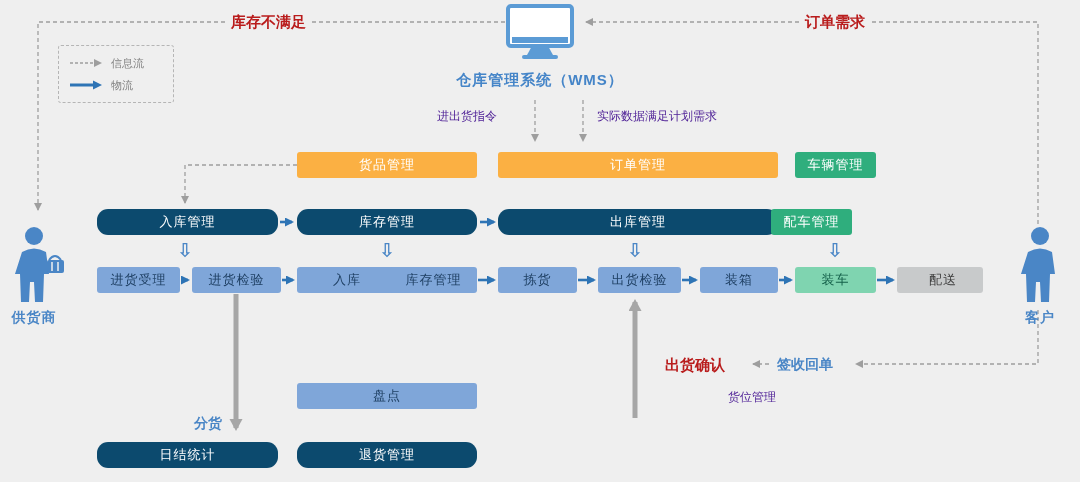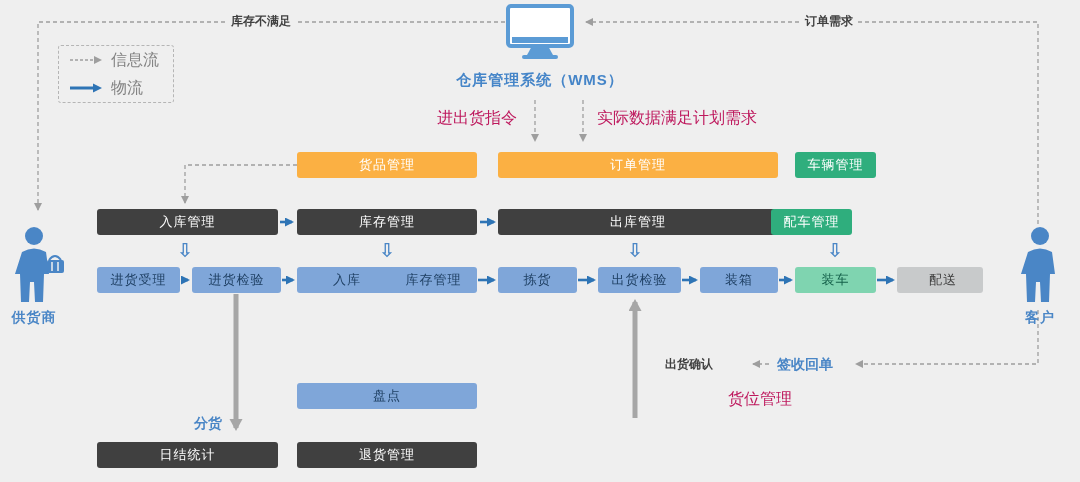--- a/index.html
+++ b/index.html
@@ -6,41 +6,41 @@
   .canvas{
     position:relative;width:1080px;height:482px;background:#efefef;overflow:hidden;
     font-family:"Liberation Sans","DejaVu Sans",sans-serif;
   }
   .arrows{position:absolute;left:0;top:0;width:1080px;height:482px;pointer-events:none;}
   .box{
     position:absolute;height:26px;line-height:26px;text-align:center;
     font-size:13px;border-radius:3px;letter-spacing:1px;white-space:nowrap;
   }
   .box-orange{background:#fbb043;color:#ffffff;}
-  .box-blue{background:#404040;color:#ffffff;}
+  .box-blue{background:#0c4a6e;color:#ffffff;border-radius:11px;}
   .box-lblue{background:#7fa6d9;color:#1f4064;}
   .box-green{background:#2fae7d;color:#ffffff;}
   .box-lgreen{background:#7fd4b0;color:#14604a;}
   .box-gray{background:#c8cacb;color:#3f3f3f;}
   .lbl{position:absolute;white-space:nowrap;}
-  .lbl-orange{color:#404040;font-weight:bold;font-size:12px;background:#efefef;padding:0 5px;}
+  .lbl-orange{color:#b91c1c;font-weight:bold;font-size:15px;background:#efefef;padding:0 5px;}
   .lbl-blue{color:#4a86c6;font-weight:bold;font-size:14px;background:#efefef;padding:0 5px;}
-  .lbl-gray{color:#be185d;font-size:16px;}
+  .lbl-gray{color:#4c1d95;font-size:12px;}
   .title{position:absolute;left:420px;top:71px;width:240px;text-align:center;
          color:#4585c8;font-weight:bold;font-size:15px;letter-spacing:1px;}
   .actor-label{position:absolute;color:#4a86c6;font-weight:bold;font-size:14px;text-align:center;letter-spacing:1px;}
   .hollow-arrow{position:absolute;width:20px;height:24px;color:#4a86c6;font-size:19px;
                 line-height:24px;text-align:center;font-weight:bold;}
   .legend{
     position:absolute;left:58px;top:45px;width:116px;height:58px;
     border:1px dashed #b5b5b5;border-radius:3px;box-sizing:border-box;
     display:flex;flex-direction:column;justify-content:center;gap:7px;padding-left:10px;
   }
   .legend-row{display:flex;align-items:center;gap:8px;}
-  .legend-row span{font-size:16px;color:#828282;}
+  .legend-row span{font-size:11px;color:#828282;}
   .icon{position:absolute;}
 </style>
 </head>
 <body>
 
 <div class="canvas">
 
   <svg class="arrows" viewBox="0 0 1080 482">
     <defs>
       <marker id="ar-g" markerWidth="9" markerHeight="8" refX="7" refY="4" orient="auto" markerUnits="userSpaceOnUse">

